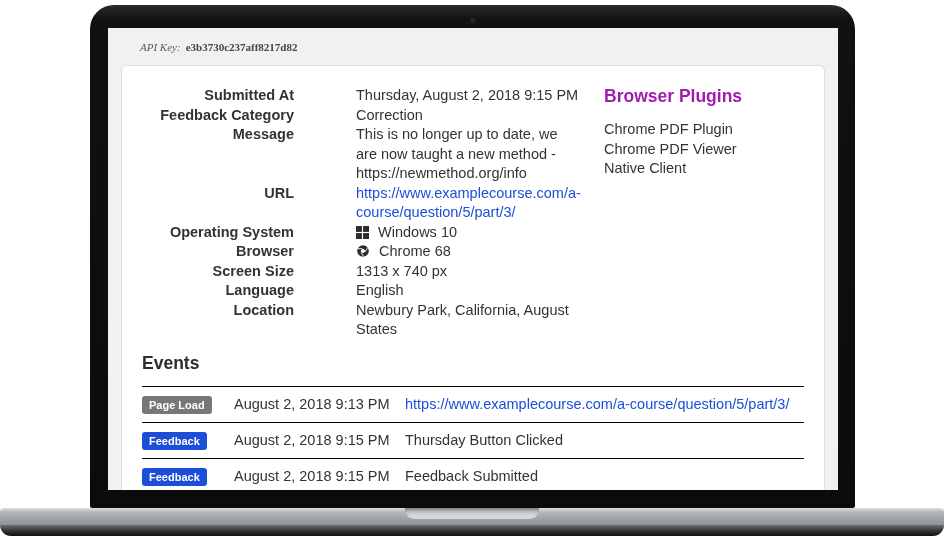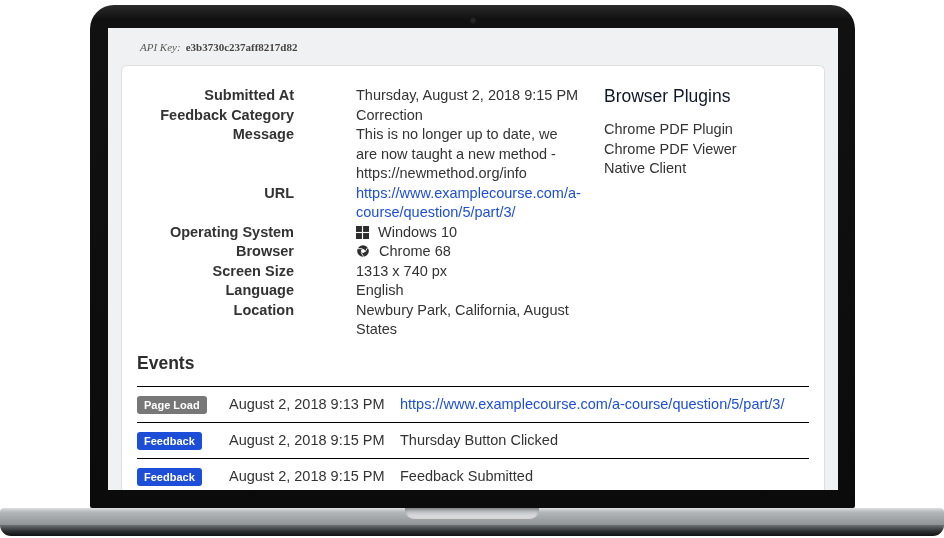--- a/index.html
+++ b/index.html
@@ -47,24 +47,24 @@
 
   .details-wrap { display:flex; padding:20px 18px 6px 19px; }
   .detail-grid { width:439px; flex:none; }
   .d-row { display:flex; font-size:14.5px; line-height:19.5px; color:#333;gap:45px; }
   .d-label { width:153px; flex:none; text-align:right; font-weight:bold; }
   .d-value { flex:1; padding-left:17px; }
   .d-value .link, .link { color:#1d4ed8; text-decoration:none; cursor:pointer; }
   .val-icon { display:inline-block; vertical-align:-2px; margin-right:5px; }
 
   .plugins { margin-left:24px; }
-  .plugins h2 { font-size:17.5px; font-weight:normal; color:#0f172a; margin:0 0 13px; }
+  .plugins h2 { font-size:17.5px; font-weight:bold; color:#a21caf; margin:0 0 13px; }
   .plugin-item { font-size:14.5px; line-height:19.5px; color:#333; }
 
-  .events { padding:0 15px 10px; }
+  .events { padding:0 20px 10px; }
   .events h2 { font-size:17.5px; font-weight:bold; color:#2d2d2d; margin:7px 0 12px; }
   .ev-row { display:flex; align-items:center; border-top:1px solid #000000; padding:8px 0;
             min-height:35px; }
   .ev-row:last-child { border-bottom:1px solid #ddd; }
   .ev-badge-col { width:92px; flex:none; }
   .badge { display:inline-block; font-size:11px; font-weight:bold; color:#fff;
            padding:3px 7px; border-radius:3px; white-space:nowrap; }
   .badge.gray { background:#777; }
   .badge.blue { background:#1d4ed8; }
   .ev-time { width:171px; flex:none; font-size:14.5px; color:#333; }

